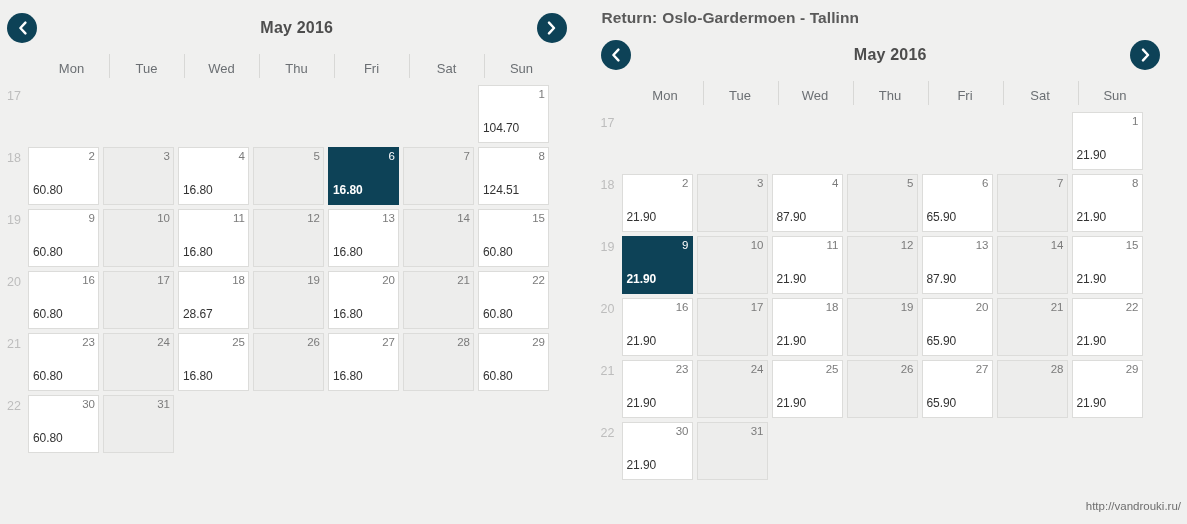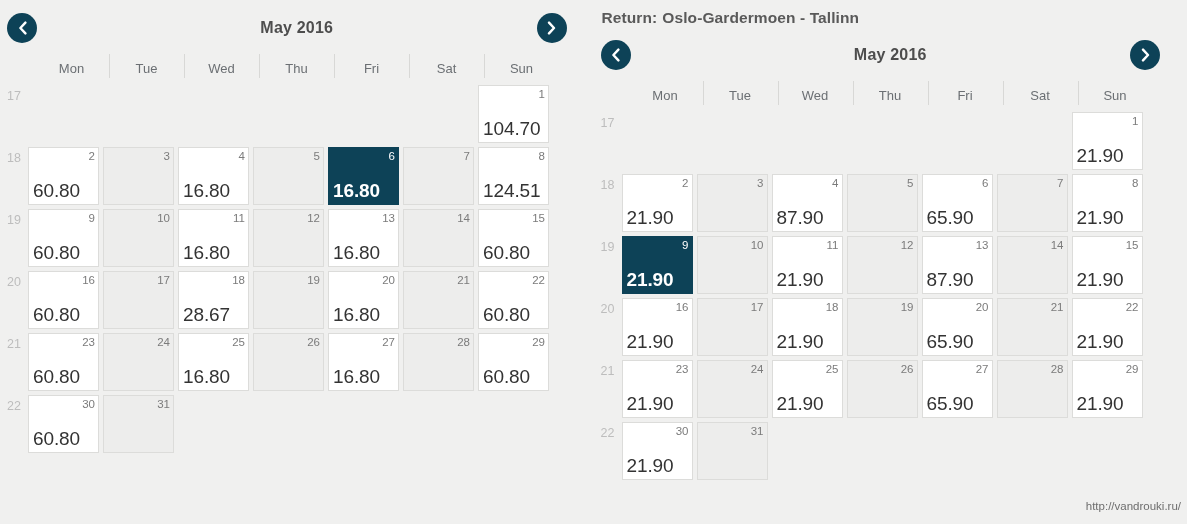--- a/index.html
+++ b/index.html
@@ -149,21 +149,21 @@
     color: #7b7b7b;
     line-height: 13px;
   }
   .day-cell.selected .day-num {
     color: #ffffff;
   }
   .price {
     position: absolute;
     left: 7px;
     bottom: 6px;
-    font-size: 19px;
+    font-size: 12px;
     color: #333333;
     line-height: 17px;
     letter-spacing: -0.1px;
   }
   .day-cell.selected .price {
     color: #ffffff;
     font-weight: bold;
   }
 
   

